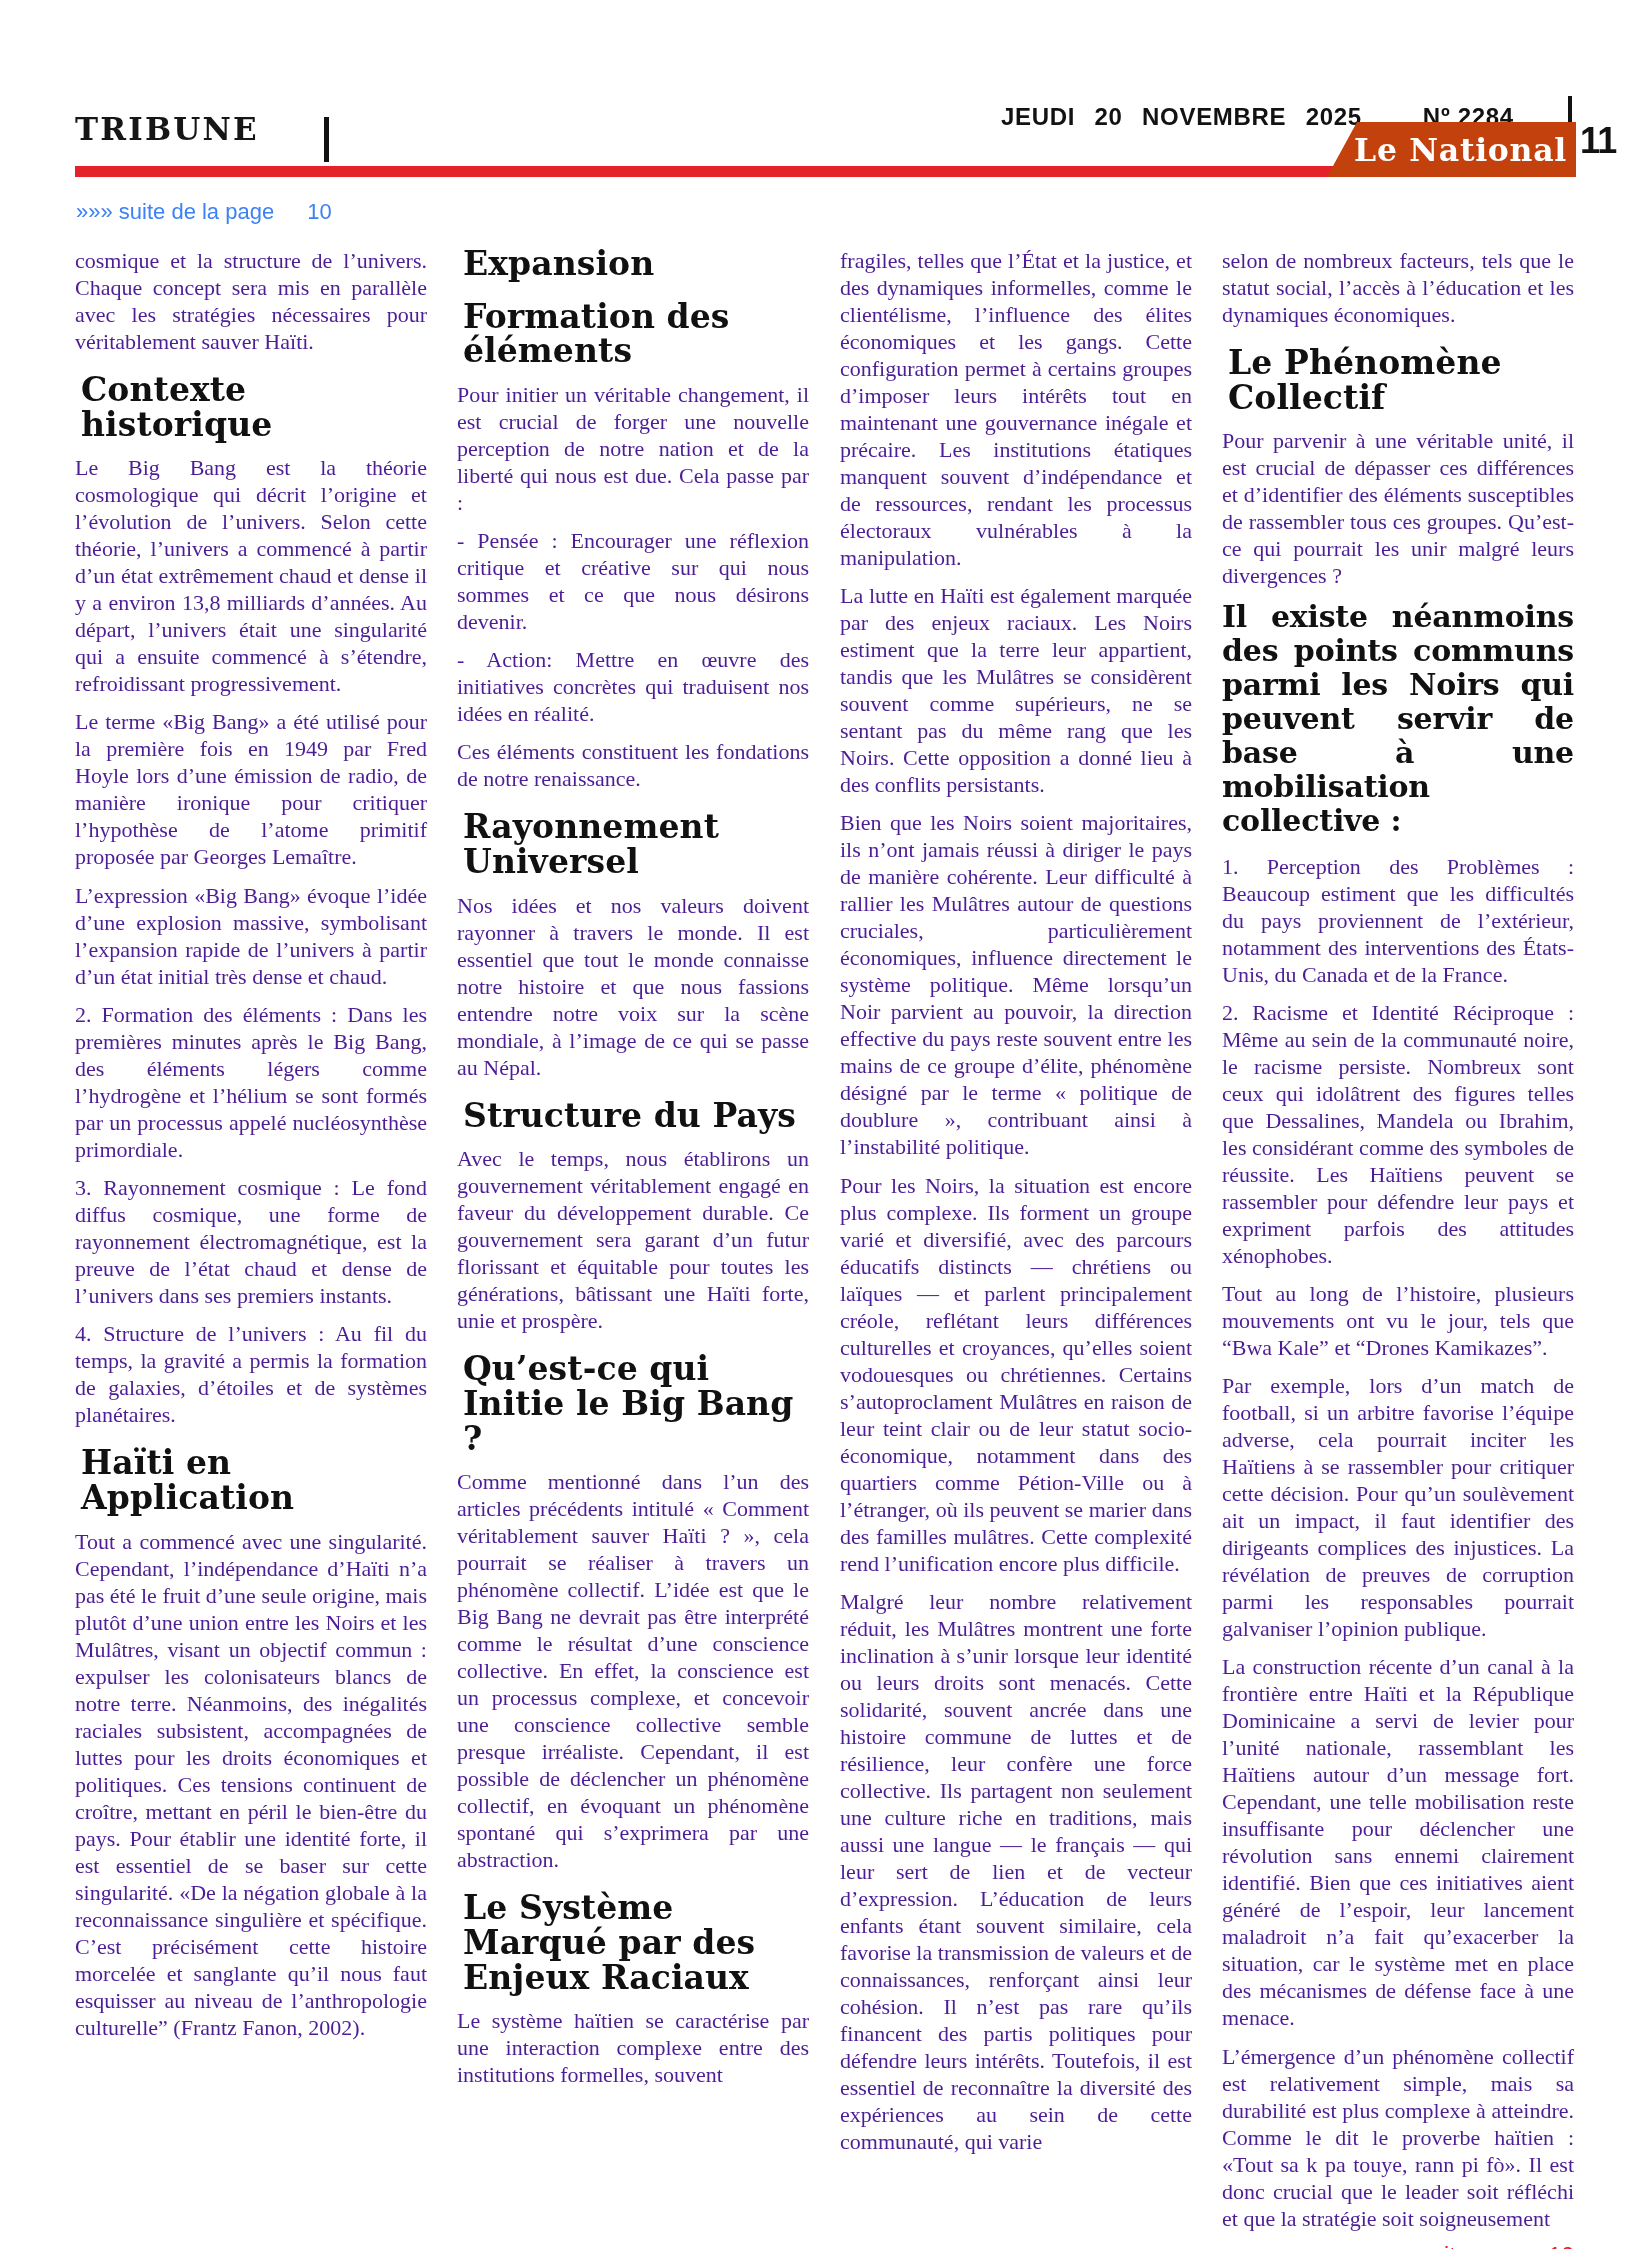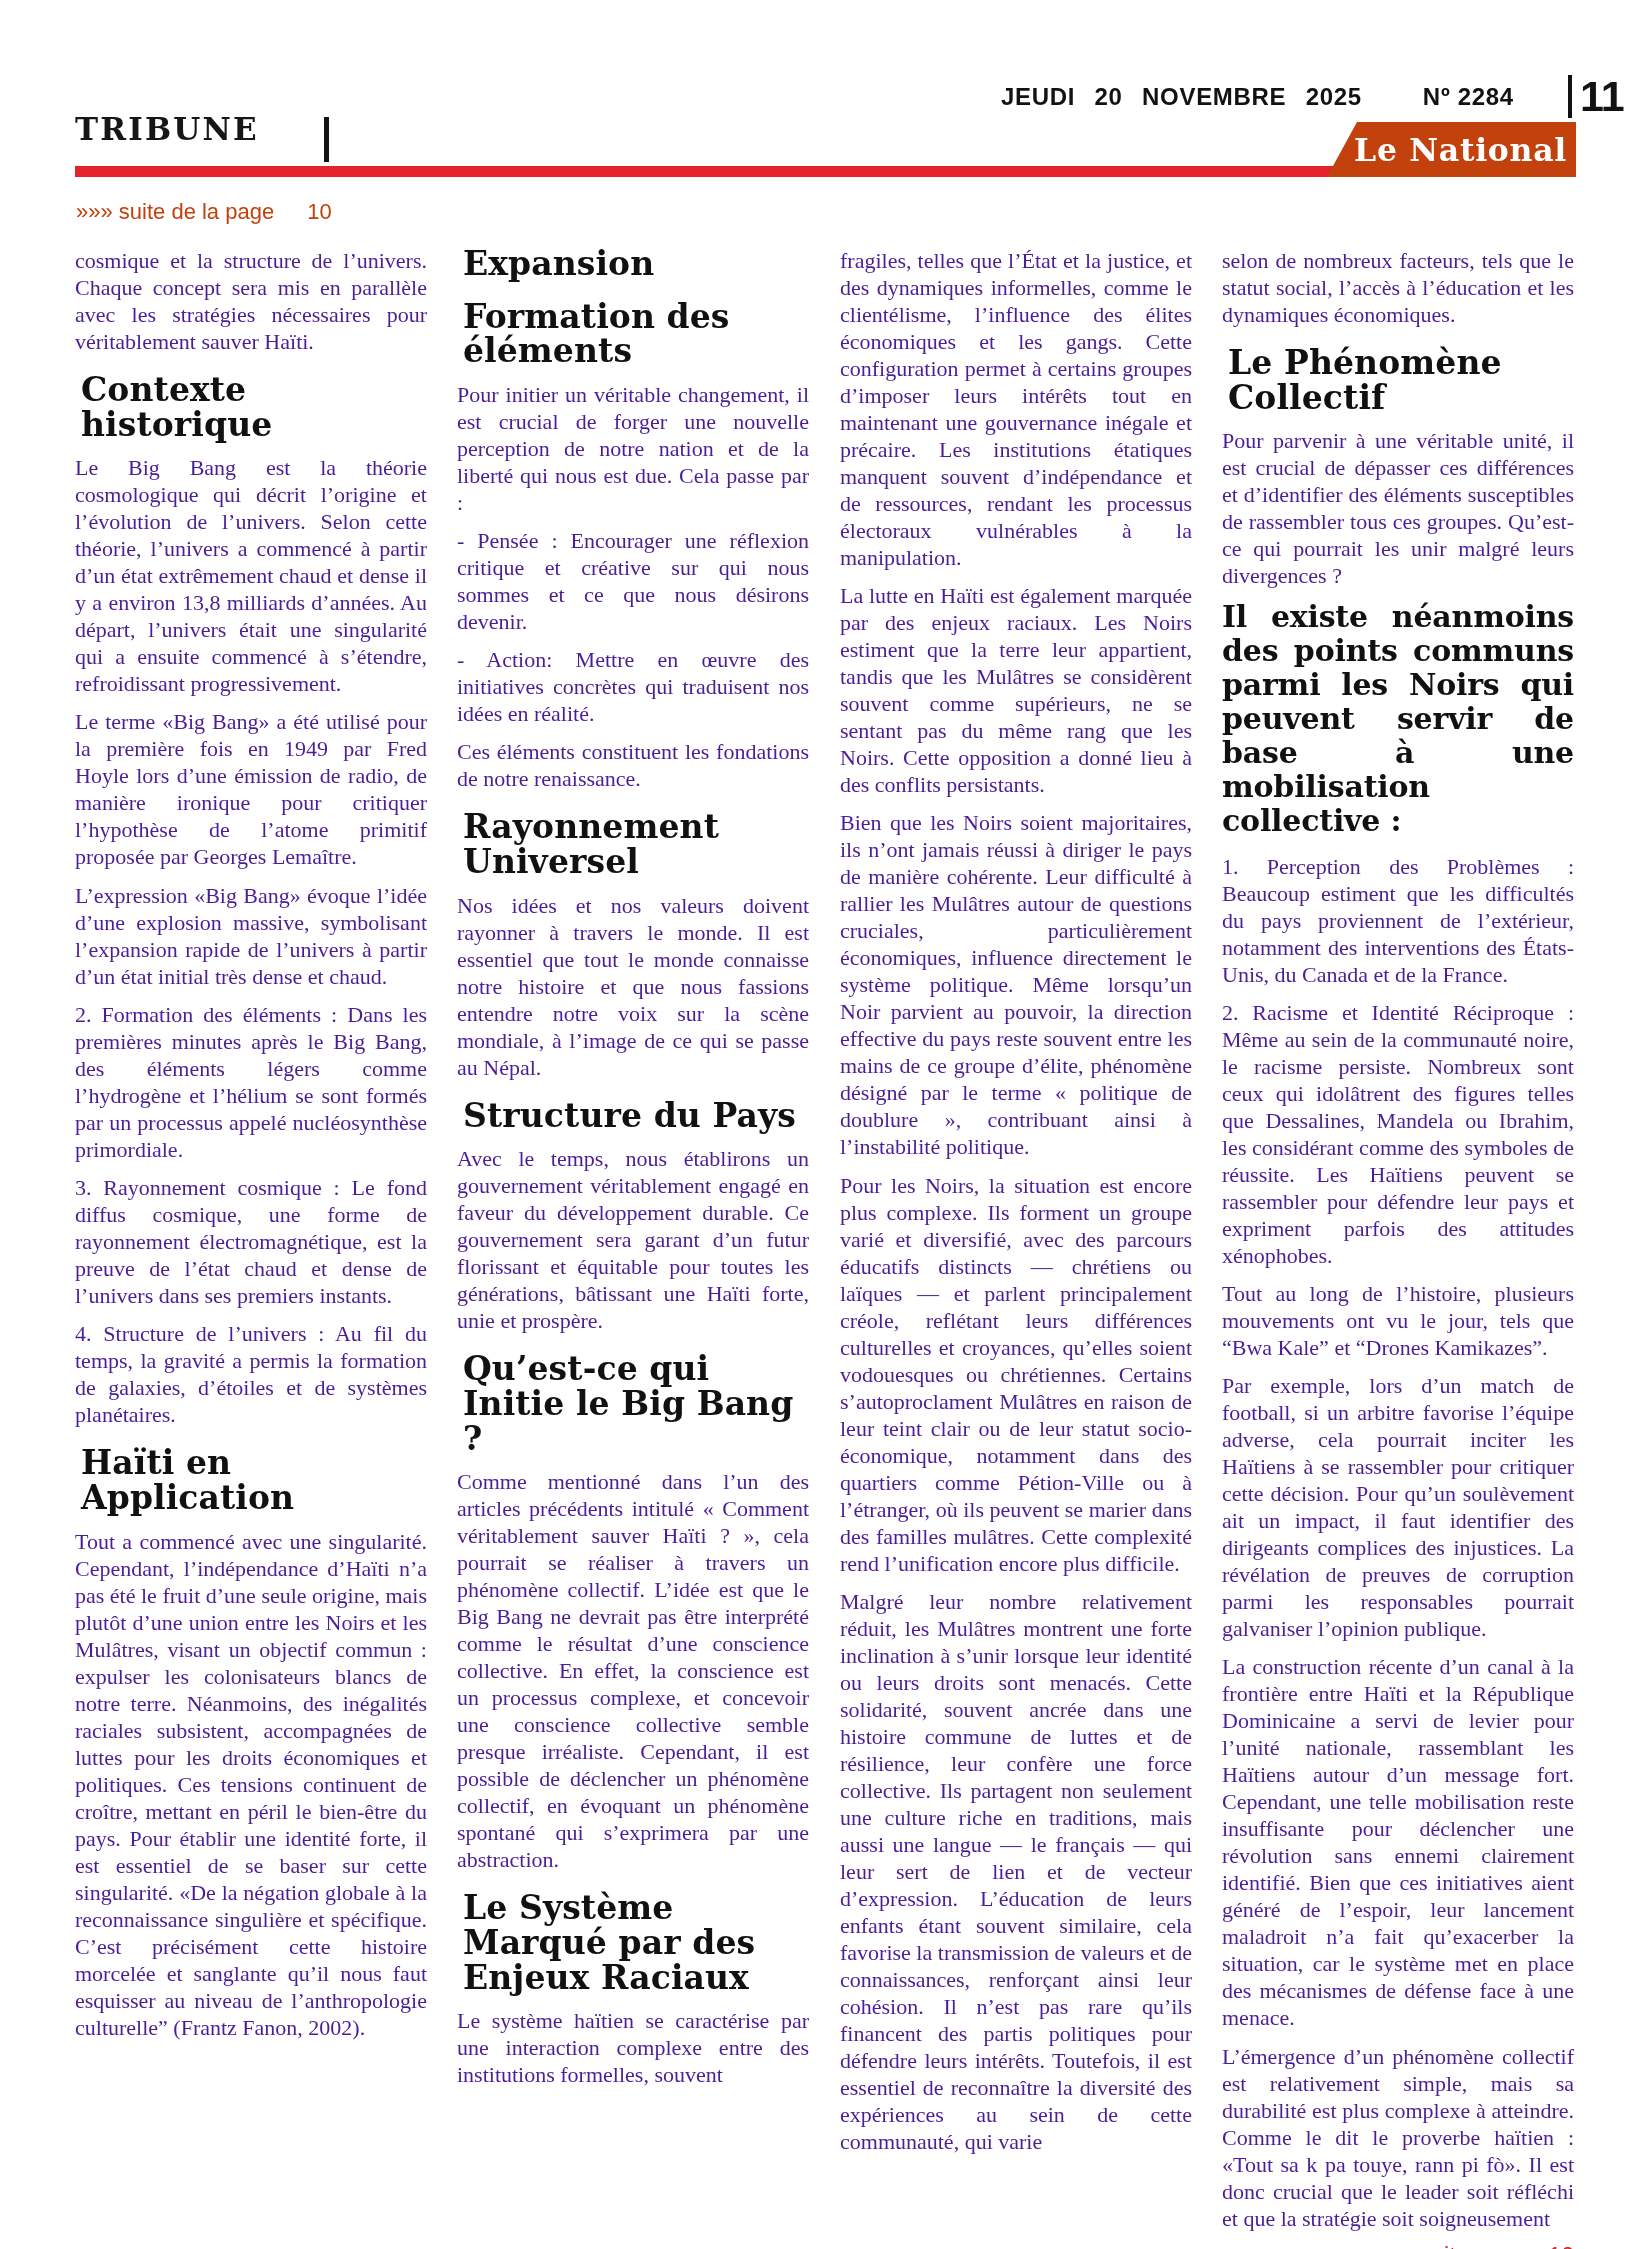--- a/index.html
+++ b/index.html
@@ -9,21 +9,21 @@
     font-family:"Liberation Serif", serif;
   }
   
   .dateline{
     position:absolute;left:1001px;top:72px;display:flex;align-items:center;
     font-family:"Liberation Sans", sans-serif;font-weight:bold;color:#121212;
   }
   .m-date{font-size:24px;letter-spacing:0.7px;word-spacing:12px;}
   .m-issue{font-size:24px;letter-spacing:0.7px;margin-left:61px;}
   .page-divider{width:4.5px;height:43px;background:#121212;margin-left:54px;}
-  .m-page{font-size:43px;margin-left:7.5px;letter-spacing:-0.7px;}
+  .m-page{font-size:36px;margin-left:7.5px;letter-spacing:-0.7px;margin-top:48px;}
   .section-title{
     position:absolute;left:75px;top:111px;
     font-family:"DejaVu Serif", serif;font-weight:800;font-size:31px;
     letter-spacing:2.2px;color:#161616;
   }
   .tribune-bar{position:absolute;left:324px;top:117px;width:5.2px;height:45px;background:#121212;}
   .red-rule{position:absolute;left:75px;top:166px;width:1500px;height:11.2px;}
   .brand-banner{
     position:absolute;left:1327px;top:122px;width:249px;height:55px;
     clip-path:polygon(30px 0,100% 0,100% 100%,0 100%);
@@ -73,21 +73,21 @@
 </div>
 
 <div class="section-title">TRIBUNE</div>
 <div class="tribune-bar"></div>
 <div class="red-rule" style="background: rgb(228, 34, 41);"></div>
 
 <div class="brand-banner" style="background: #c2410c;">
   <span class="brand-name">Le National</span>
 </div>
 
-<div class="cont-top" style="color: #c2410c;">
+<div class="cont-top" style="color: #3b82f6;">
   <span>»»» suite de la page</span><span class="cont-page">10</span>
 </div>
 
 <div class="col col-1">
     <p class="para">cosmique et la structure de l’univers. Chaque concept sera mis en parallèle avec les stratégies nécessaires pour véritablement sauver Haïti.</p>
     <h2 class="section-heading">Contexte historique</h2>
     <p class="para">Le Big Bang est la théorie cosmologique qui décrit l’origine et l’évolution de l’univers. Selon cette théorie, l’univers a commencé à partir d’un état extrêmement chaud et dense il y a environ 13,8 milliards d’années. Au départ, l’univers était une singularité qui a ensuite commencé à s’étendre, refroidissant progressivement.</p>
     <p class="para">Le terme «Big Bang» a été utilisé pour la première fois en 1949 par Fred Hoyle lors d’une émission de radio, de manière ironique pour critiquer l’hypothèse de l’atome primitif proposée par Georges Lemaître.</p>
     <p class="para">L’expression «Big Bang» évoque l’idée d’une explosion massive, symbolisant l’expansion rapide de l’univers à partir d’un état initial très dense et chaud.</p>
     <p class="para">2. Formation des éléments : Dans les premières minutes après le Big Bang, des éléments légers comme l’hydrogène et l’hélium se sont formés par un processus appelé nucléosynthèse primordiale.</p>

